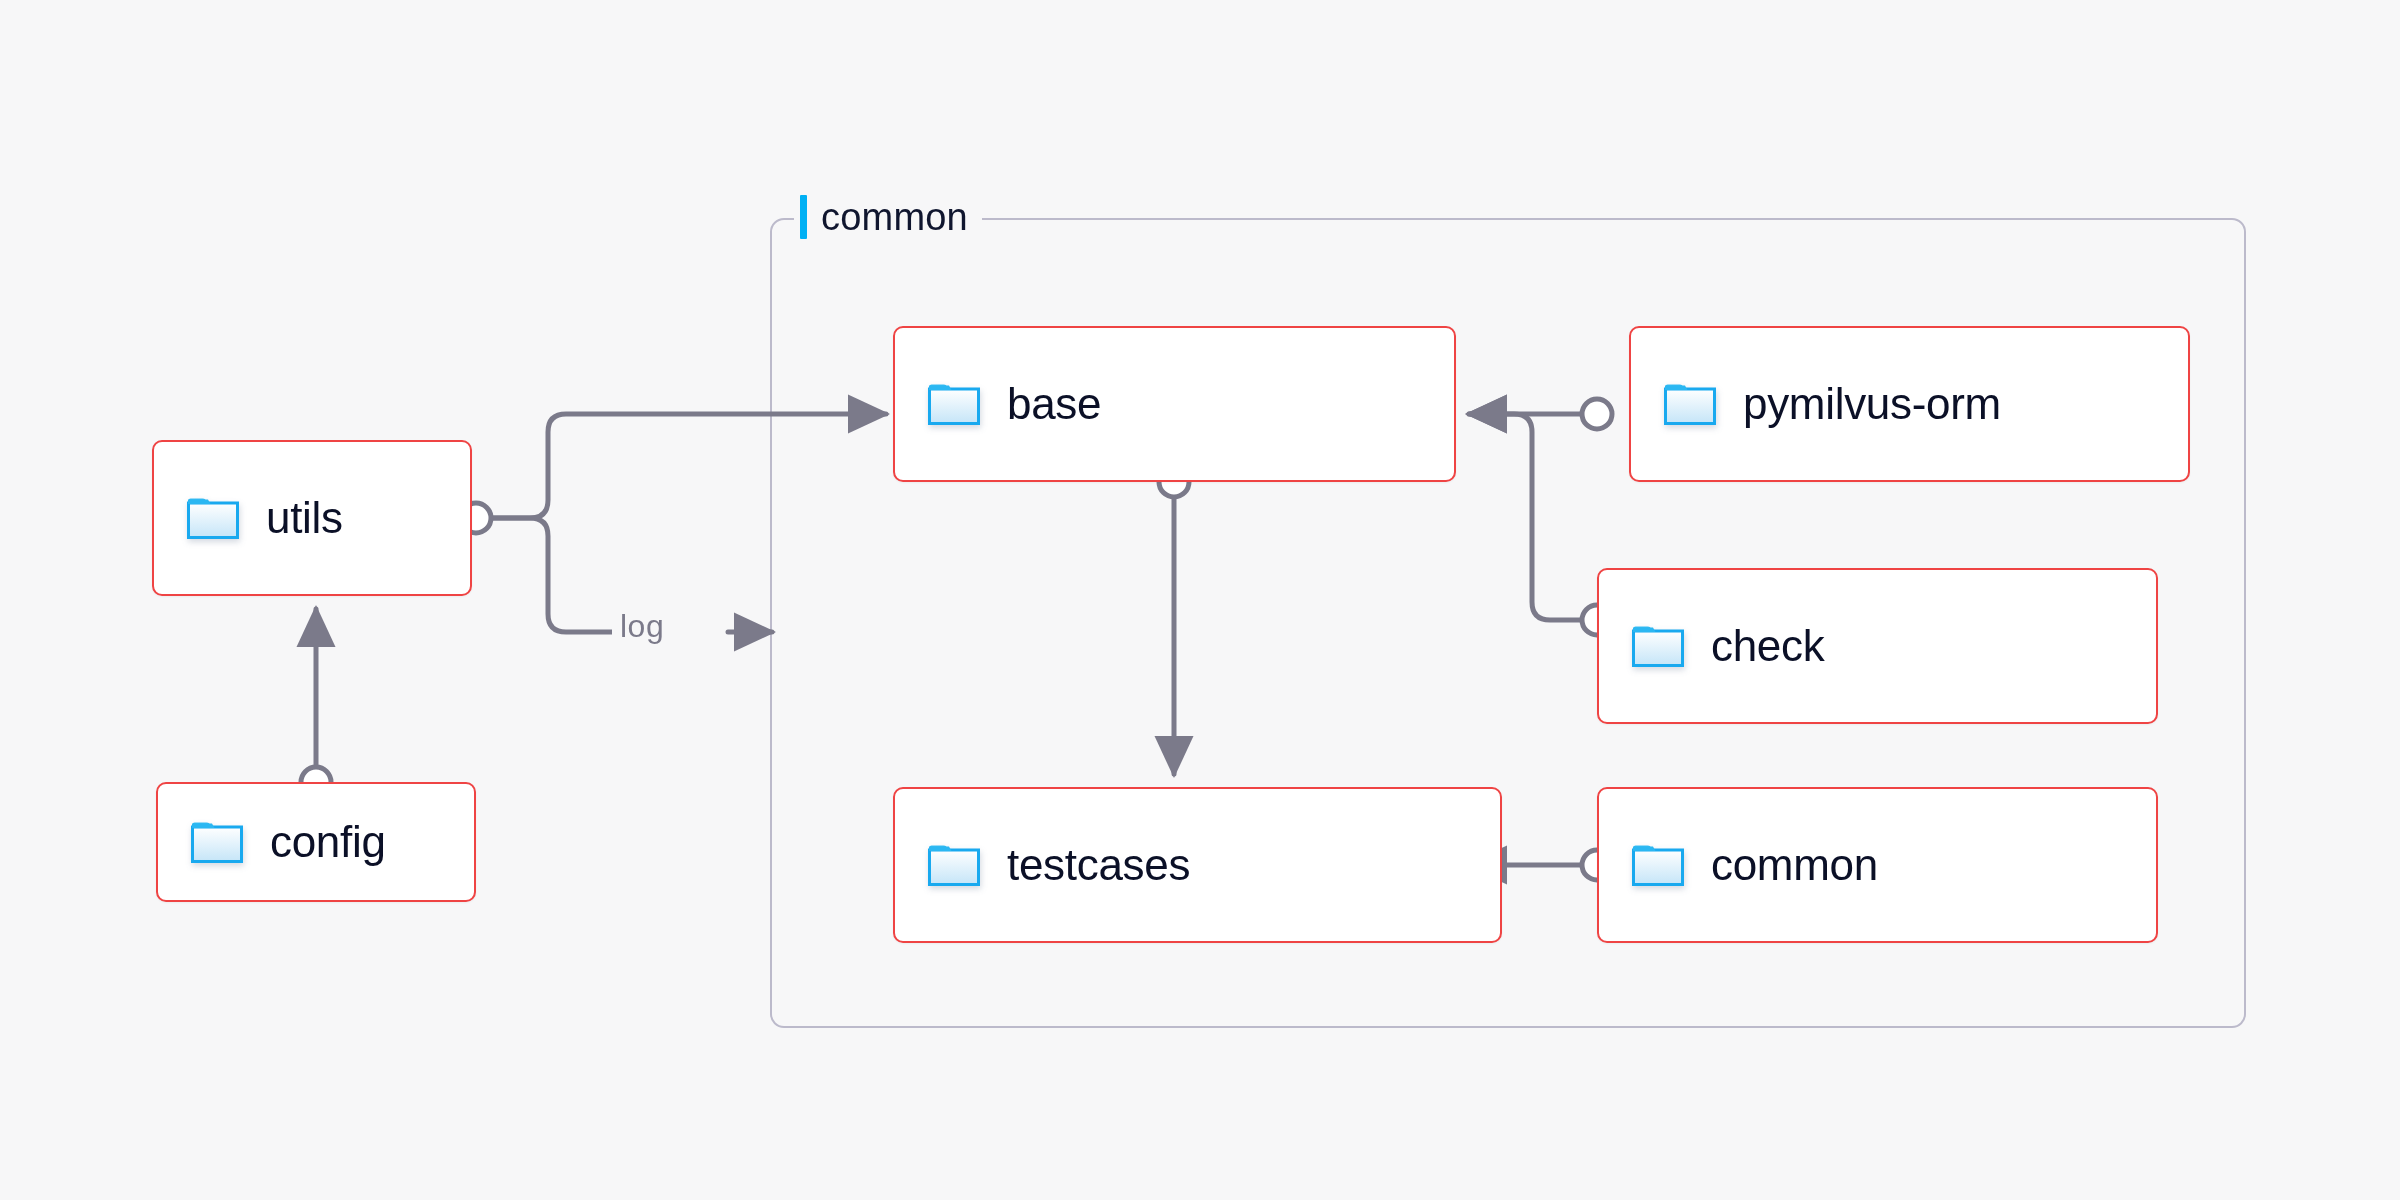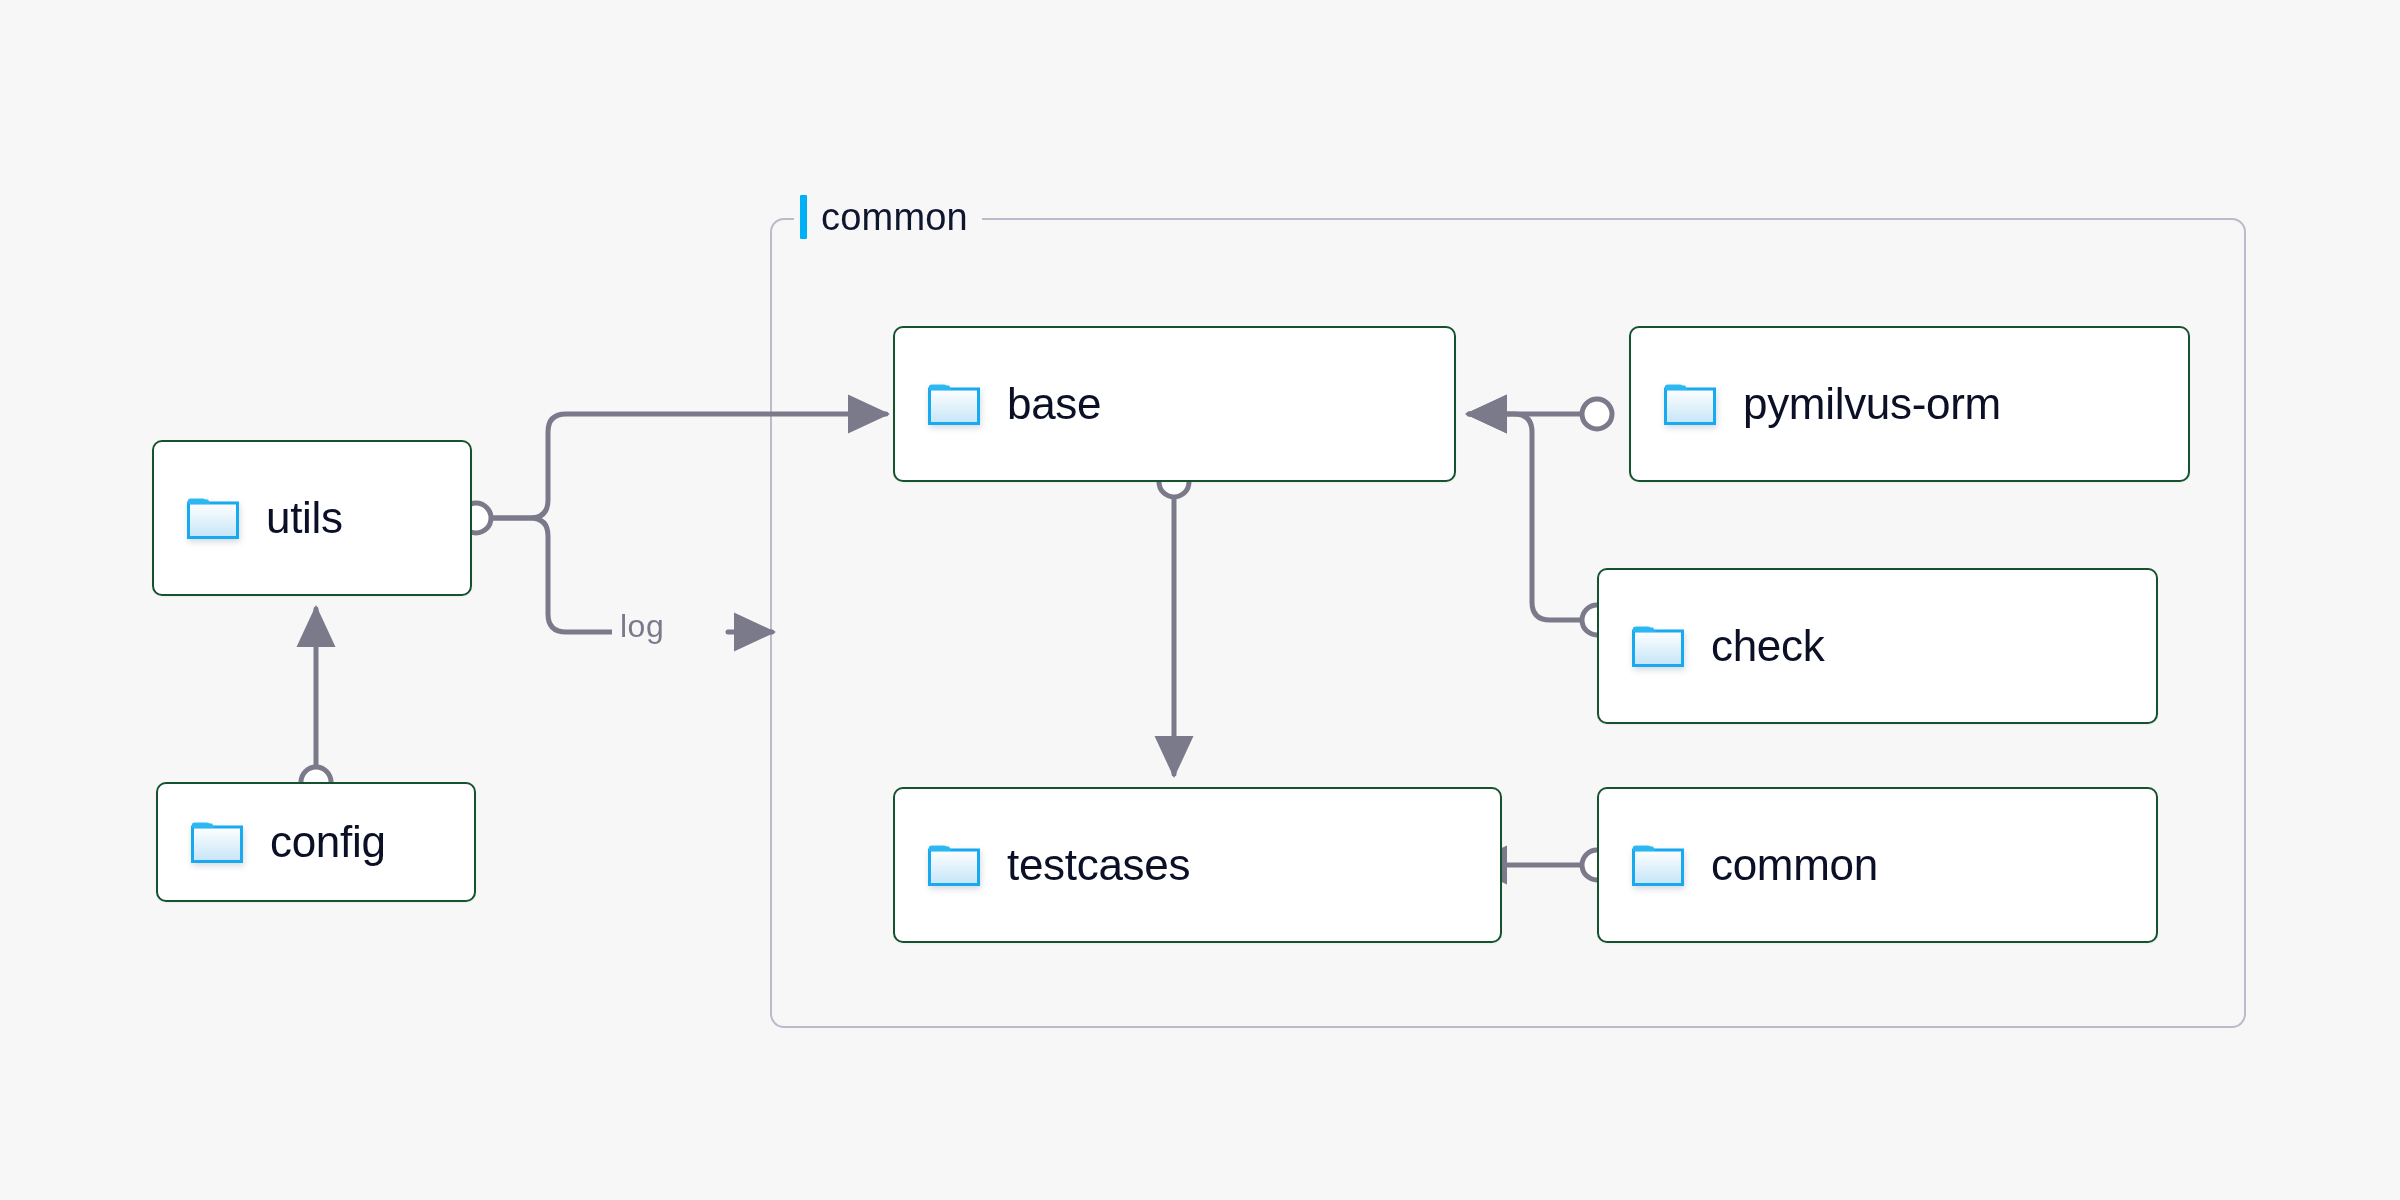--- a/index.html
+++ b/index.html
@@ -49,21 +49,21 @@
   .group-title {
     font-size: 38px;
     color: #10162f;
     letter-spacing: 0.2px;
     line-height: 1;
     white-space: nowrap;
   }
   .node {
     position: absolute;
     background: #ffffff;
-    border: 2px solid #14532d;
+    border: 2px solid #ef4444;
     border-radius: 10px;
     box-sizing: border-box;
     display: flex;
     align-items: center;
     padding-left: 32px;
     gap: 26px;
     box-shadow: 0 1px 2px rgba(30,30,60,0.05);
   }
   .folder-ic {
     flex: none;

